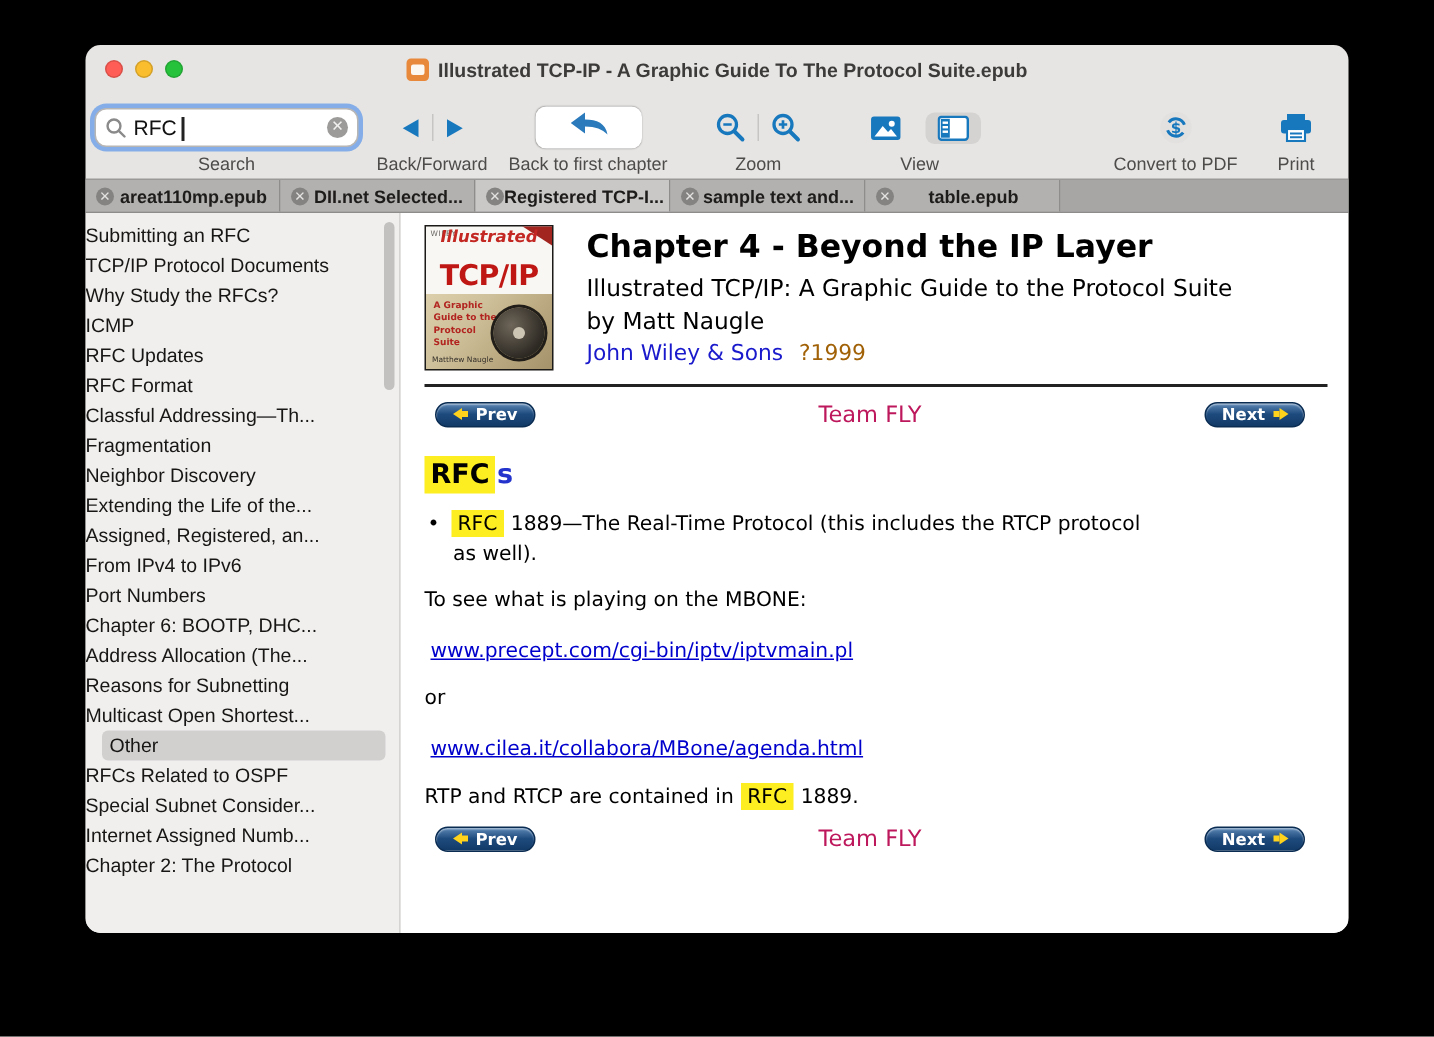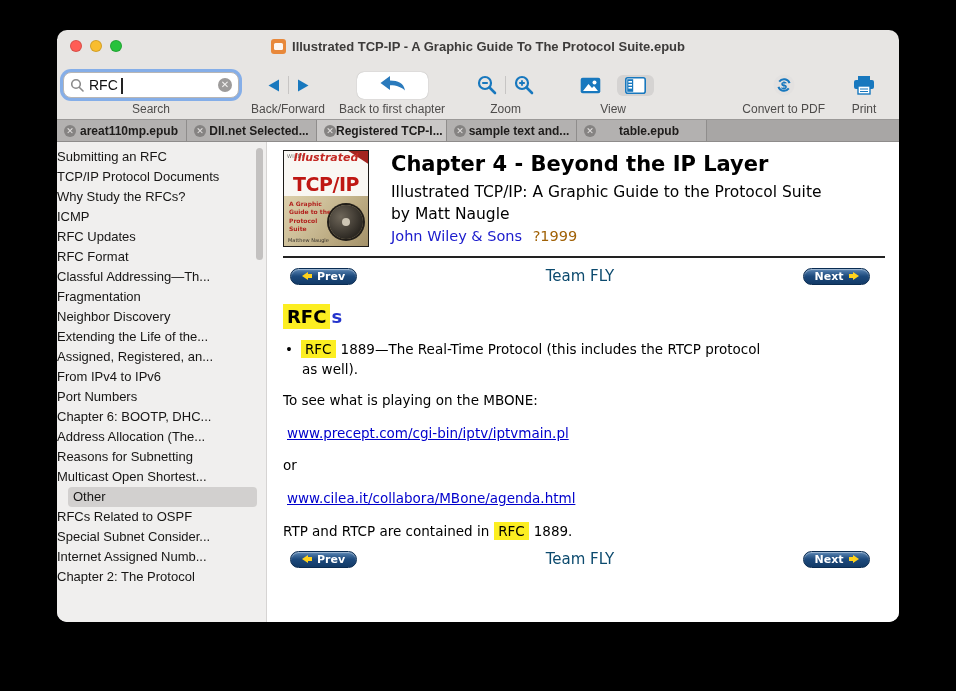--- a/index.html
+++ b/index.html
@@ -117,21 +117,21 @@
   .rule { border:none; border-top:2px solid #222; margin:9px 4px 0 0; }
 
   
   .navrow { display:flex; align-items:center; justify-content:space-between;
             margin:9px 0 0 0; padding:0 19px 0 7px; }
   .navbtn { width:67px; height:17px; border:1px solid #0a2c52; border-radius:9px;
             background:linear-gradient(180deg,#5b86b4 0%,#1d4a7d 48%,#123a67 100%);
             color:#fff; font-size:11px; font-weight:bold;
             display:flex; align-items:center; justify-content:center; gap:5px;
             box-shadow:inset 0 1px 1px rgba(255,255,255,.45); }
-  .teamfly { font-size:15px; color:#0c4a6e; }
+  .teamfly { font-size:15px; color:#be185d; }
   .ar { display:flex; align-items:center; }
   .tri-l { width:0; height:0; border:4px solid transparent; border-left:none;
            border-right:6px solid #ffd21c; }
   .tri-r { width:0; height:0; border:4px solid transparent; border-right:none;
            border-left:6px solid #ffd21c; }
   .stem { width:4px; height:4px; background:#ffd21c; }
 
   
   .hl { background:#fcee21; padding:1px 4px; }
   .bheading { margin-top:21px; font-size:18px; font-weight:bold; }

